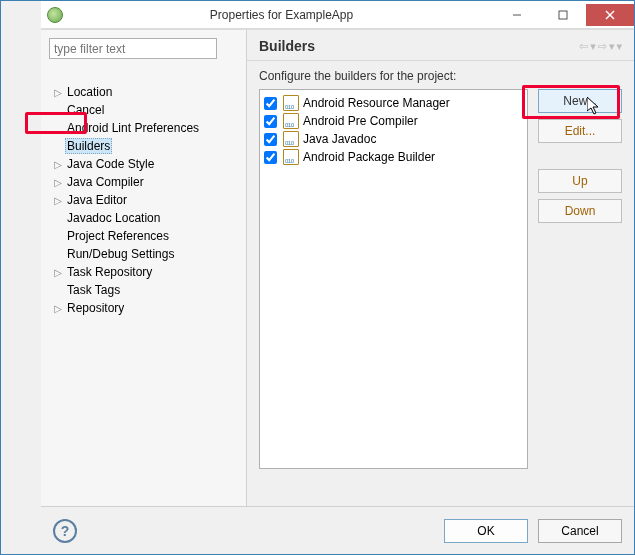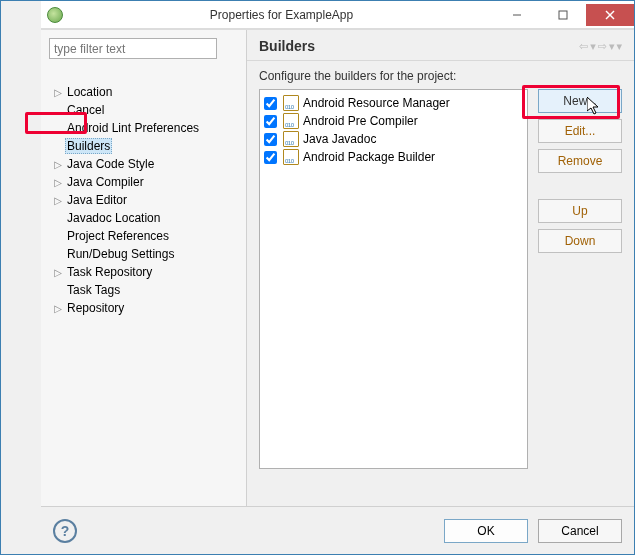--- a/index.html
+++ b/index.html
@@ -173,21 +173,20 @@
               </div>
               <div class="list-item">
                 <input type="checkbox" checked="" style="">
                 <span class="file-icon"></span>
                 <span>Android Package Builder</span>
               </div>
             </div>
           <div class="btncol">
             <div class="btn newbtn">New...</div>
             <div class="btn disabled">Edit...</div>
-            <div class="btn disabled">Remove</div>
             <div class="spacer"></div>
             <div class="btn disabled">Up</div>
             <div class="btn disabled">Down</div>
           </div>
         </div>
       </div>
     </div>
   </div>
 
   <div class="footer">

